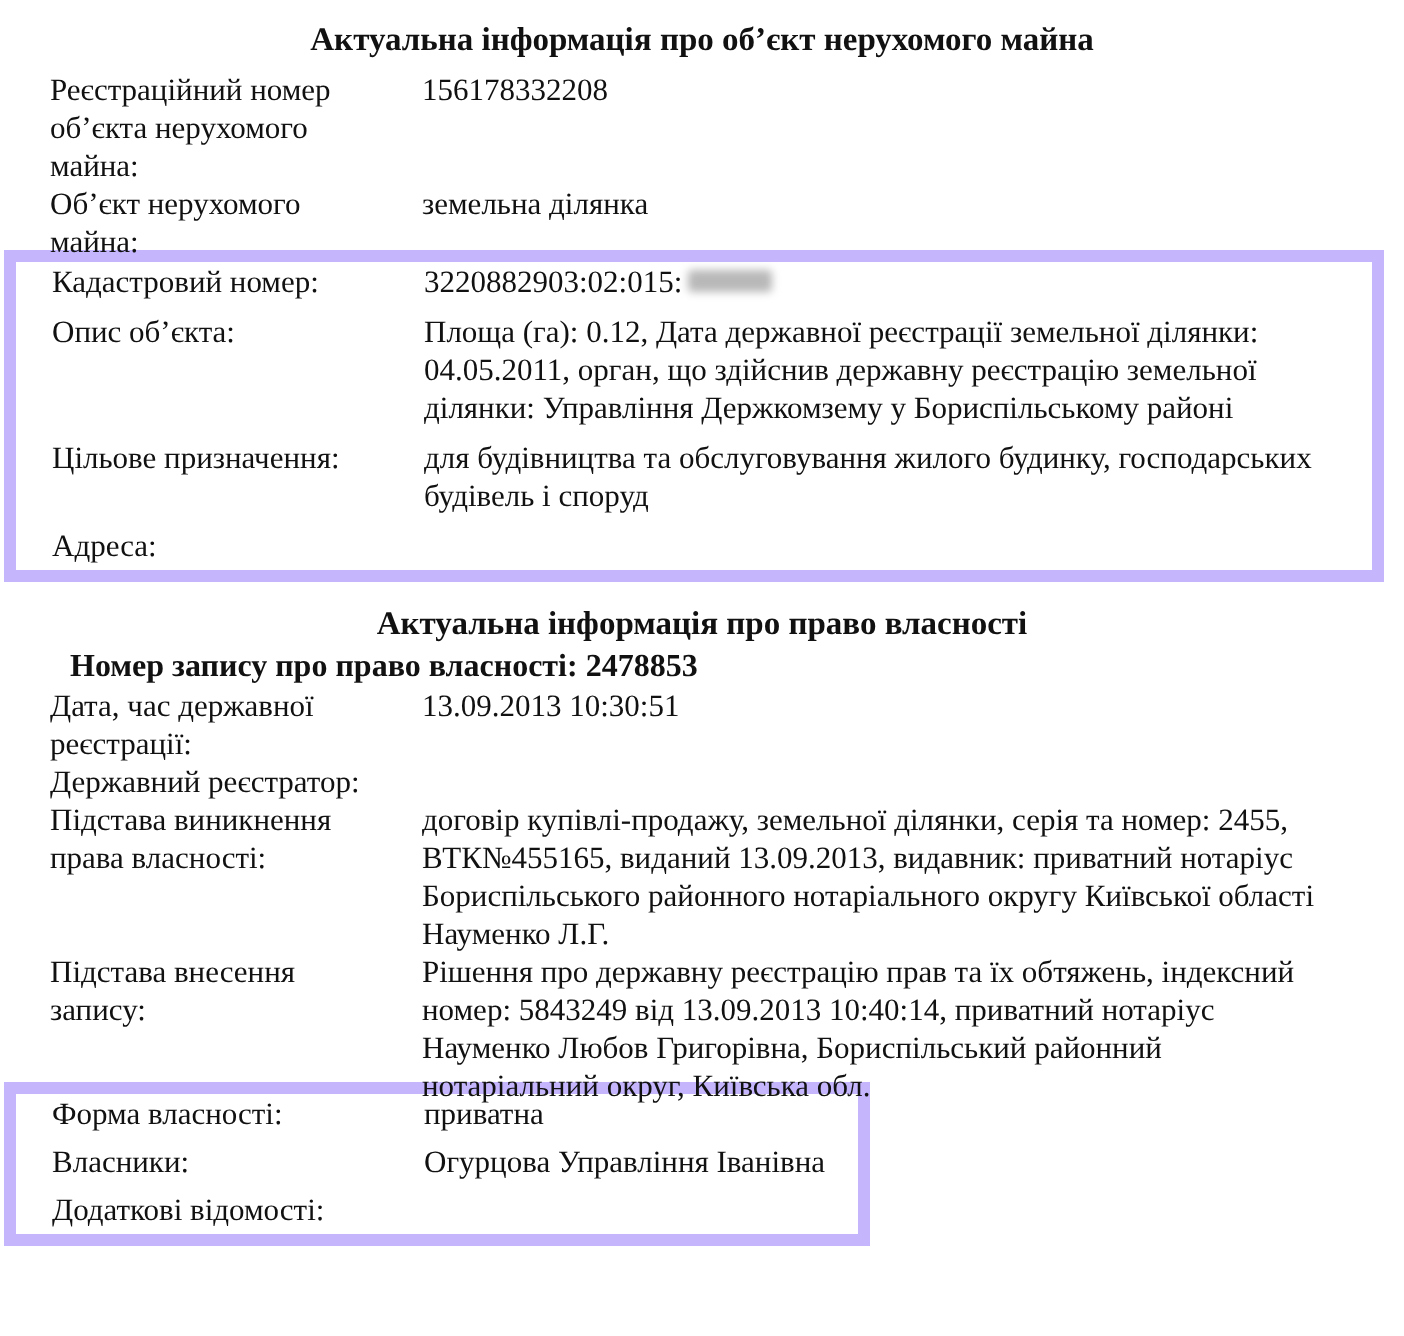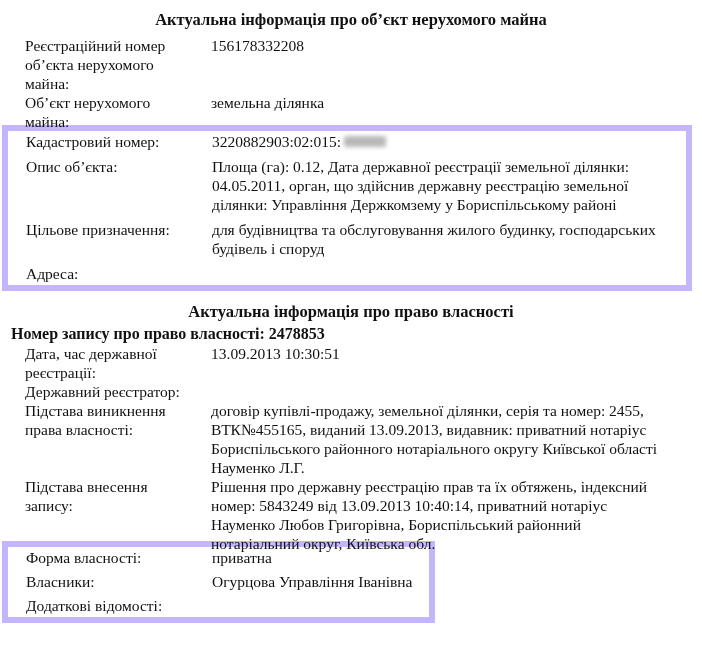--- a/index.html
+++ b/index.html
@@ -7,21 +7,21 @@
     position:relative; width:702px; height:668px; overflow:hidden;
     background:#fff; color:#111;
     font-family:"Liberation Serif","DejaVu Serif",serif;
     font-size:15.5px; line-height:19px;
   }
   .doc-title {
     padding-top:10px; margin:0 0 7px 0;
     text-align:center; font-weight:bold; font-size:16.5px; line-height:19px;
   }
   .section-title { margin:11px 0 0 0; text-align:center; font-weight:bold; font-size:16.5px; line-height:19px; }
-  .record-line { margin:3px 0 1px 0; padding-left:11px; font-weight:bold; font-size:16px; line-height:19px; }
+  .record-line { margin:3px 0 1px 0; padding-left:35px; font-weight:bold; font-size:16px; line-height:19px; }
   .row { display:flex; align-items:flex-start; padding:0 12px 0 25px; margin:0; }
   .row .label { flex:0 0 186px; width:186px; white-space:pre-line; }
   .row .value { flex:1; white-space:pre-line; }
   .redbox {
     box-sizing:border-box;
     border:6px solid #c4b5fd;
     padding:1px 2px 2px 0;
   }
   .box-object { margin:-6px 10px 0 2px; }
   .box-ownership { margin:-12px 0 0 2px; width:433px; }

